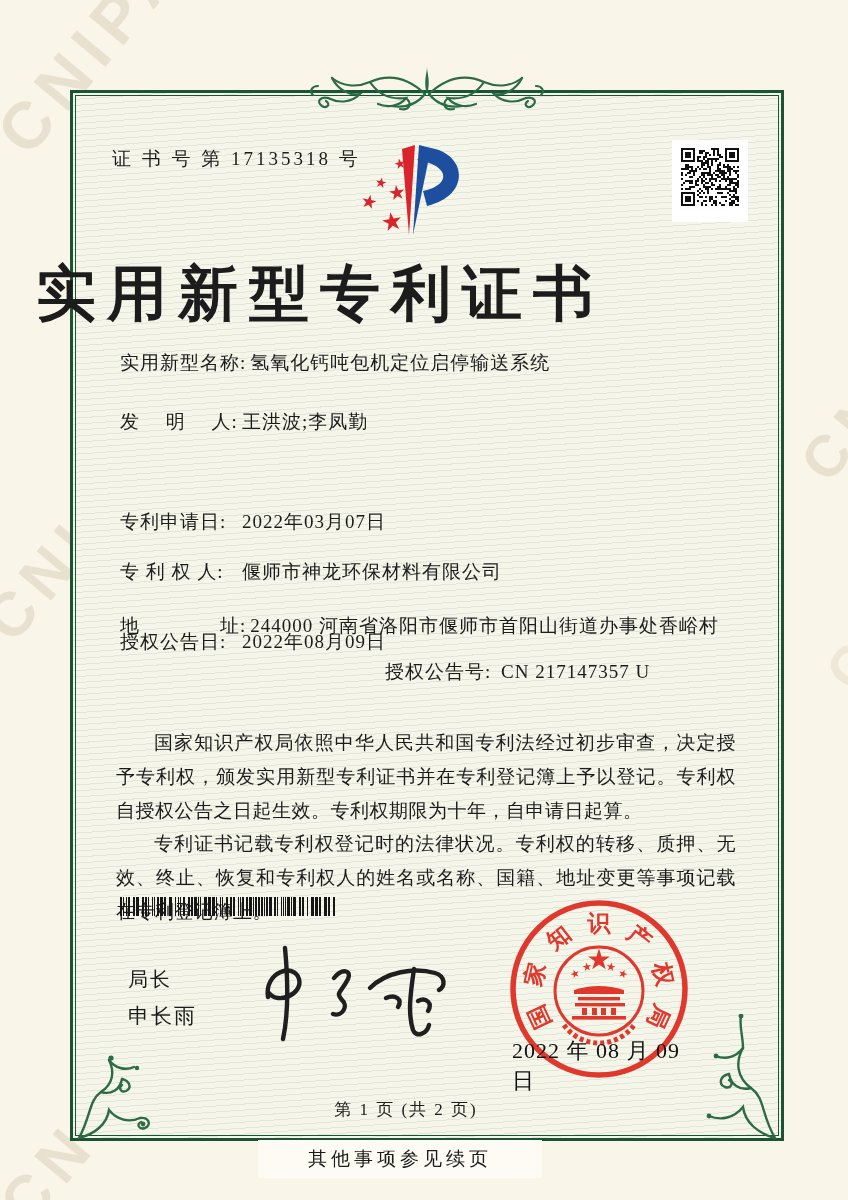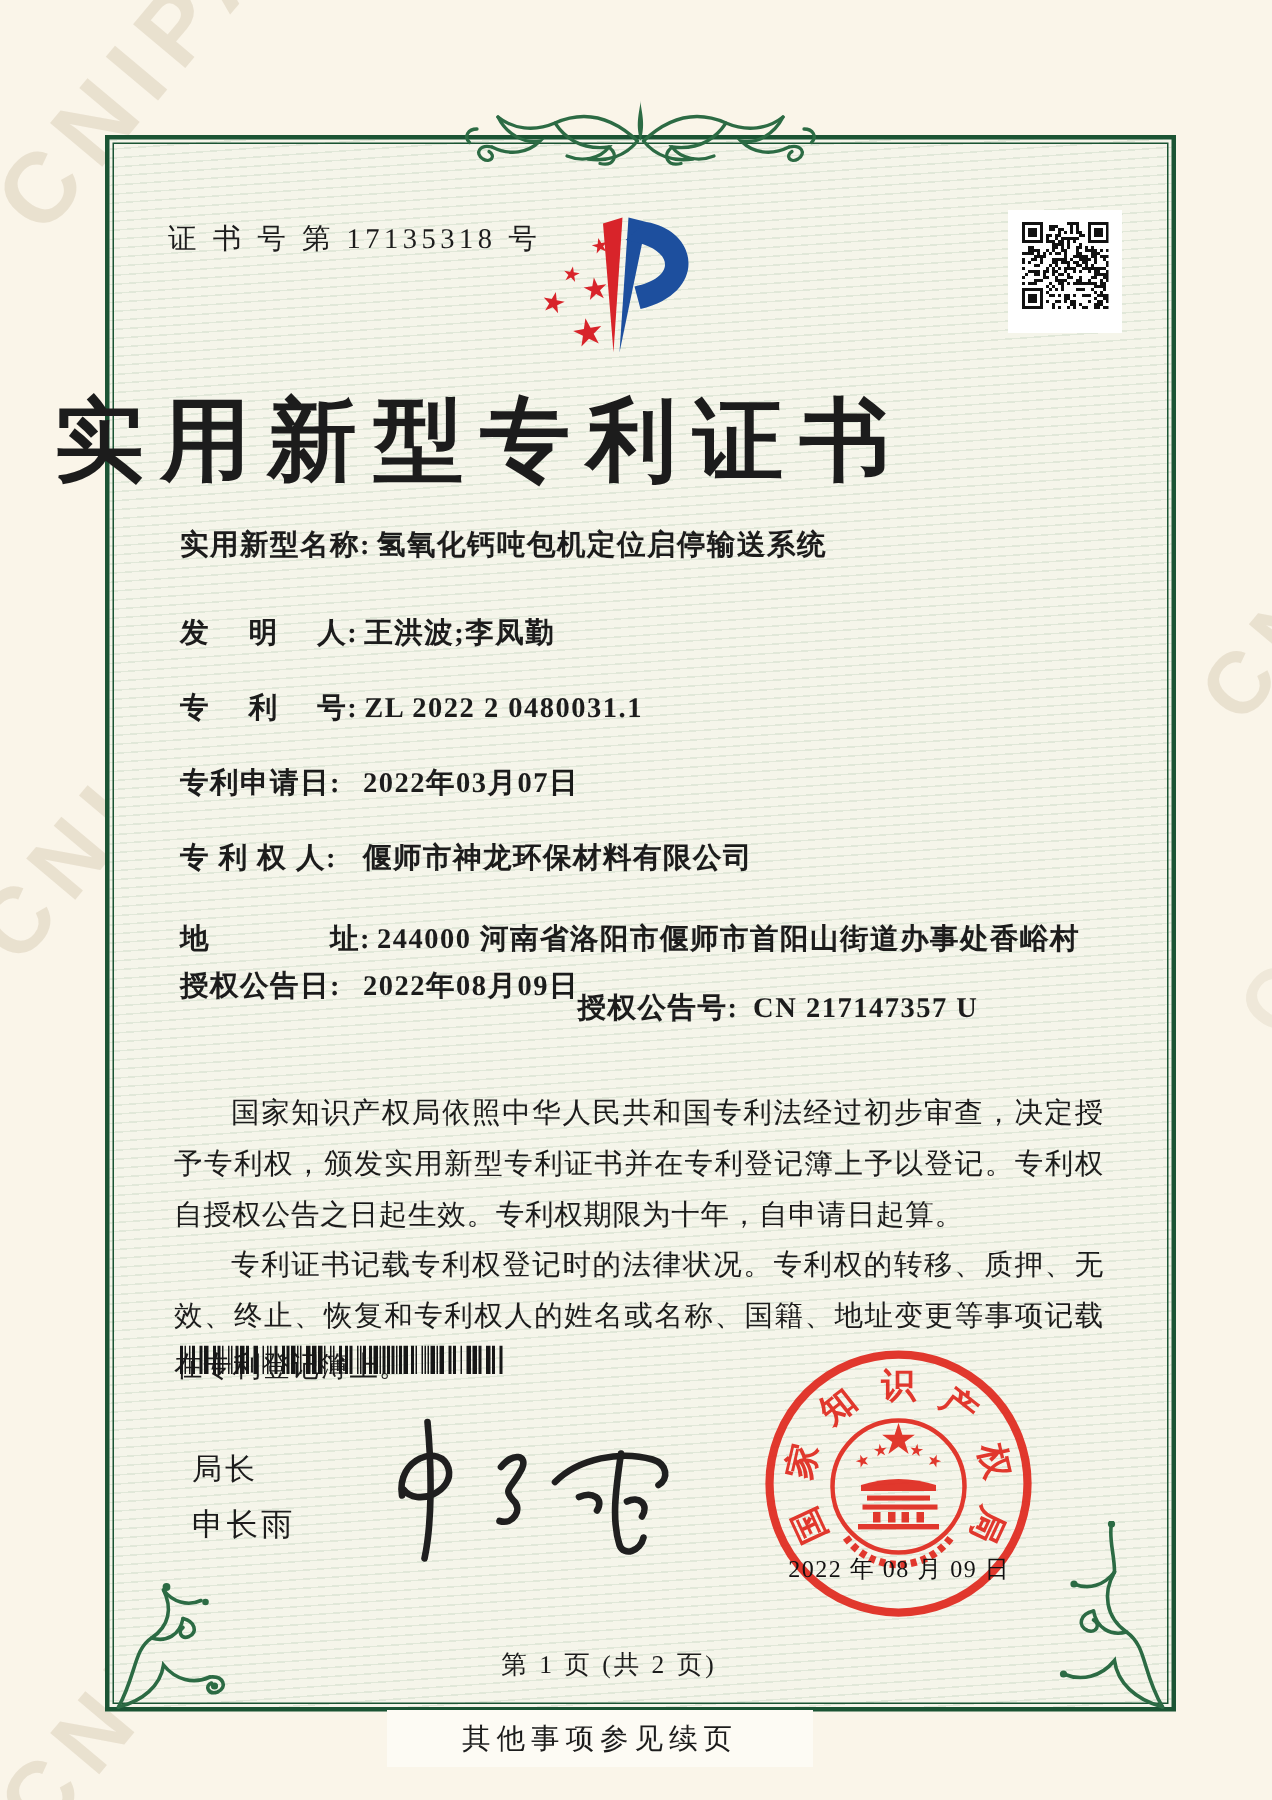--- a/index.html
+++ b/index.html
@@ -25,32 +25,32 @@
   .orn-br{position:absolute;right:-2px;bottom:-6px;z-index:3;transform:scaleX(-1);}
   
   .layer{position:absolute;inset:0;z-index:4;}
   .cert-no{position:absolute;left:112px;top:146px;font-size:19px;letter-spacing:3px;}
   .logo{position:absolute;left:352px;top:132px;}
   .qr{position:absolute;left:672px;top:140px;width:76px;height:82px;background:#ffffff;
       display:flex;align-items:flex-start;justify-content:center;}
   .qr svg{margin-top:8px;}
   .title{position:absolute;left:0;width:848px;top:254px;text-align:left;font-size:60px;
          font-weight:bold;letter-spacing:11px;text-indent:11px;margin-left:25px;}
-  .frow{position:absolute;left:120px;font-size:19px;letter-spacing:1px;white-space:nowrap;font-weight:bold;}
+  .frow{position:absolute;left:120px;font-size:19px;letter-spacing:1px;white-space:nowrap;}
   .flabel{display:inline-block;min-width:118px;}
   .fvalue{margin-left:4px;}
   .paras{position:absolute;left:116px;top:694px;width:620px;font-size:19px;line-height:1.78;
          text-align:justify;letter-spacing:.5px;margin-top:32px;}
   .paras p{margin:0;text-indent:2em;}
   .barcode{position:absolute;left:120px;top:897px;}
   .sig-title{position:absolute;left:128px;top:966px;font-size:20px;letter-spacing:2px;}
   .sig-name{position:absolute;left:128px;top:1002px;font-size:21px;letter-spacing:2px;}
   .signature{position:absolute;left:238px;top:942px;}
   .seal{position:absolute;left:504px;top:894px;}
-  .seal-date{position:absolute;left:512px;top:1036px;width:175px;text-align:center;font-size:16px;
+  .seal-date{position:absolute;left:512px;top:1036px;width:175px;text-align:left;font-size:22px;
              color:#111;letter-spacing:1px;z-index:5;}
   .pagefoot{position:absolute;left:0;width:848px;top:1098px;text-align:center;font-size:17px;
             letter-spacing:2px;transform:translateX(-18px);}
   .note{position:absolute;left:258px;top:1140px;width:284px;height:38px;background:#fdfbf4;z-index:4;
         display:flex;align-items:center;justify-content:center;font-size:19px;letter-spacing:4px;}
   .seal-char{font-size:23px;font-weight:bold;fill:#e0281e;font-family:"Liberation Serif","DejaVu Serif",serif;}
 </style>
 </head>
 <body>
 
@@ -438,33 +438,30 @@
     </div>
 
     <div class="title">实用新型专利证书</div>
 
     <div class="frow" style="top:350px">
       <span class="flabel">实用新型名称:</span><span class="fvalue">氢氧化钙吨包机定位启停输送系统</span>
     </div>
     <div class="frow" style="top:409px">
       <span class="flabel">发　 明　 人:</span><span class="fvalue">王洪波;李凤勤</span>
     </div>
-    <div class="frow" style="top:459px">
-      <span class="flabel">专　 利　 号:</span><span class="fvalue">ZL 2022 2 0480031.1</span>
-    </div>
     <div class="frow" style="top:509px">
       <span class="flabel">专利申请日:</span><span class="fvalue">2022年03月07日</span>
     </div>
     <div class="frow" style="top:559px">
       <span class="flabel">专 利 权 人:</span><span class="fvalue">偃师市神龙环保材料有限公司</span>
     </div>
     <div class="frow" style="top:613px">
       <span class="flabel">地　　　　址:</span><span class="fvalue">244000 河南省洛阳市偃师市首阳山街道办事处香峪村</span>
     </div>
-    <div class="frow" style="top:644px">
+    <div class="frow" style="top:629px">
       <span class="flabel">授权公告日:</span><span class="fvalue">2022年08月09日</span>
     </div>
     <div class="frow" style="left:385px;top:659px">
       <span>授权公告号:</span>
       <span class="fvalue">CN 217147357 U</span>
     </div>
 
     <div class="paras">
       <p>国家知识产权局依照中华人民共和国专利法经过初步审查，决定授予专利权，颁发实用新型专利证书并在专利登记簿上予以登记。专利权自授权公告之日起生效。专利权期限为十年，自申请日起算。</p>
       <p>专利证书记载专利权登记时的法律状况。专利权的转移、质押、无效、终止、恢复和专利权人的姓名或名称、国籍、地址变更等事项记载在专利登记簿上。</p>

